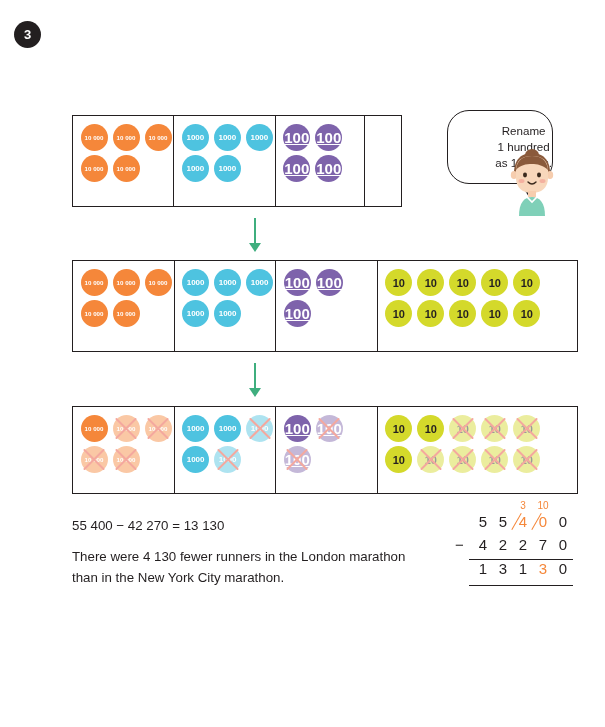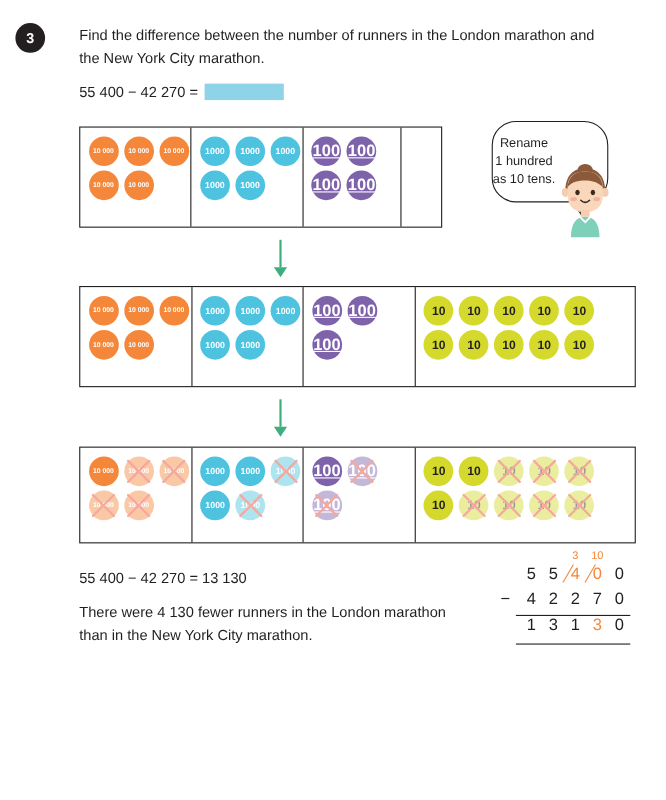--- a/index.html
+++ b/index.html
@@ -92,21 +92,21 @@
     width:0;height:0;
     border-left:6.5px solid transparent;
     border-right:6.5px solid transparent;
     border-top:9px solid #3fae7e;
   }
 
   
   .bubble{
     position:absolute;left:447px;top:110px;width:104px;height:72px;
     background:#ffffff;border:1.6px solid #231f20;border-radius:22px;
-    display:flex;align-items:center;justify-content:flex-start;text-align:center;
+    display:flex;align-items:center;justify-content:flex-end;text-align:center;
     font-size:11.6px;line-height:16px;
   }
   .bubble .tail{
     position:absolute;right:14px;bottom:-15px;width:20px;height:18px;
   }
   .bubble .tail:before{
     content:"";position:absolute;left:0;top:0;
     border-left:11px solid transparent;
     border-right:3px solid transparent;
     border-top:17px solid #231f20;
@@ -155,26 +155,21 @@
     width:104px;margin-left:auto;margin-top:2px;
   }
 </style>
 </head>
 <body>
 
 <div class="page">
 
   <div class="qnum">3</div>
 
-  <div class="qtext">Find the difference between the number of runners in the London marathon and the New York City marathon.</div>
-
-  <div class="eqline">
-    <span>55 400 − 42 270 =</span>
-    <span class="answerbox"></span>
-  </div>
+
 
   <div class="pv" id="chart1" style="left:72px;top:115px;width:330px;height:92px;">
     <div class="pvcol" style="width:102px;">
         <div class="counter c-ten-thousand">
           <span>10 000</span>
         </div>
         <div class="counter c-ten-thousand">
           <span>10 000</span>
         </div>
         <div class="counter c-ten-thousand">

